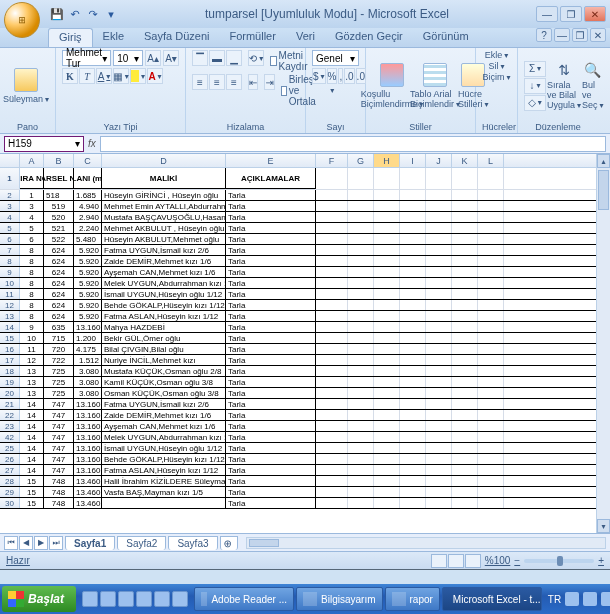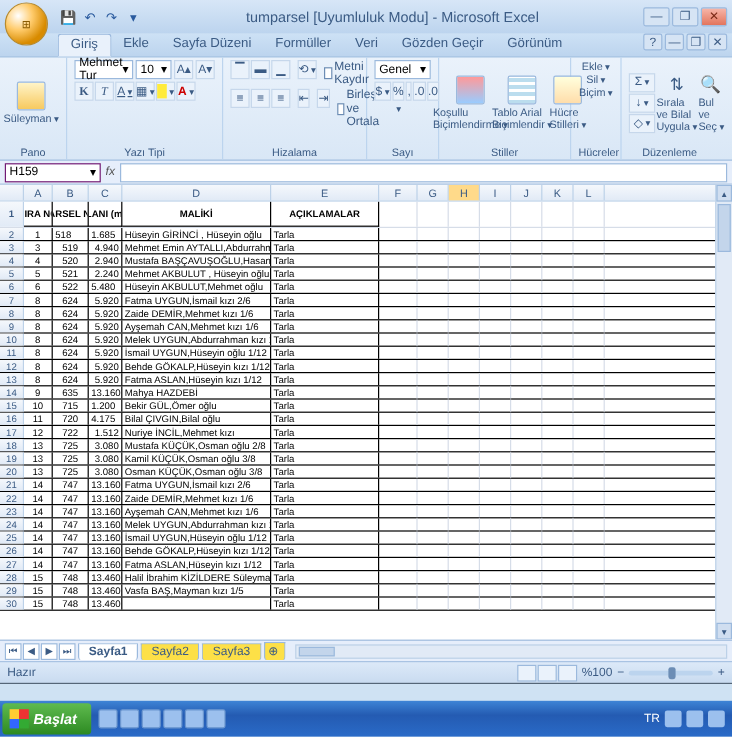--- a/index.html
+++ b/index.html
@@ -65,27 +65,27 @@
   .empty-cell{border-right:1px solid #d6dde8;}
   
   
   .cA{width:24px;} .cB{width:30px;} .cC{width:28px;} .cD{width:124px;} .cE{width:90px;}
   .cF{width:32px;} .cG{width:26px;} .cH{width:26px;} .cI{width:26px;} .cJ{width:26px;} .cK{width:26px;} .cL{width:26px;}
   
   
   .sheettabs { height:18px; background:#e6eefb; display:flex; align-items:center; padding:0 4px; gap:2px; border-bottom:1px solid #9bb9dd;}
   .nav-arrows{display:flex;gap:1px;}
   .nav-a{width:14px;height:14px;border:1px solid #9bb9dd;background:#fff;display:flex;align-items:center;justify-content:center;font-size:8px;color:#3b5b84;}
-  .stab{padding:1px 8px;font-size:10px;background:#fde047;border:1px solid #9bb9dd;border-bottom:none;border-radius:0 0 3px 3px;color:#3b5b84;}
+  .stab{padding:1px 8px;font-size:10px;background:#ffffff;border:1px solid #9bb9dd;border-bottom:none;border-radius:0 0 3px 3px;color:#3b5b84;}
   .stab.active{background:#fff;font-weight:bold;}
   .hscroll{flex:1;height:12px;background:#e1eaf6;border:1px solid #bcd1e8;margin-left:6px;position:relative;}
   .hscroll .thumb{position:absolute;left:2px;top:1px;width:30px;height:8px;background:#c3d5eb;border:1px solid #9bb9dd;}
   
   
-  .statusbar{height:18px;background:linear-gradient(#dce9f8,#c9dbf0);display:flex;align-items:center;justify-content:space-between;padding:0 6px;font-size:10px;color:#3b5b84;border-bottom:1px solid #567;}
+  .statusbar{height:18px;background:linear-gradient(#dce9f8,#c9dbf0);display:flex;align-items:center;justify-content:space-between;padding:0 6px;font-size:10px;color:#3b5b84;border-bottom:1px solid #567;text-decoration:underline;}
   .zoom{display:flex;align-items:center;gap:4px;}
   .view-btns{display:flex;gap:1px;}
   .vb{width:16px;height:14px;border:1px solid #9bb9dd;background:#eaf2fb;}
   .zslider{width:70px;height:4px;background:#bcd4ee;position:relative;border-radius:2px;}
   .zslider .t{position:absolute;left:33px;top:-3px;width:6px;height:10px;background:#6c8db5;border-radius:2px;}
   
   
   .taskbar{position:absolute;bottom:0;left:0;right:0;height:30px;background:linear-gradient(#3e84d6,#245bb2 40%,#2a6bc8);display:flex;align-items:center;padding:0 2px;gap:2px;}
   .start{height:26px;padding:0 12px 0 6px;background:linear-gradient(#5fbb4f,#2d8a22);border-radius:3px;display:flex;align-items:center;gap:4px;color:#fff;font-weight:bold;font-style:italic;font-size:12px;}
   .start-logo{width:16px;height:16px;background:conic-gradient(#e33 0 25%,#3a3 0 50%,#36f 0 75%,#fc3 0);}
@@ -639,21 +639,21 @@
         <div class="cell cE">Tarla</div>
         <div class="empty-cell cF"></div>
         <div class="empty-cell cG"></div>
         <div class="empty-cell cH"></div>
         <div class="empty-cell cI"></div>
         <div class="empty-cell cJ"></div>
         <div class="empty-cell cK"></div>
         <div class="empty-cell cL"></div>
       </div>
       <div class="row data">
-        <div class="rh">24</div>
+        <div class="rh">42</div>
         <div class="cell cA" style="text-align:center">14</div>
         <div class="cell cB" style="text-align:center">747</div>
         <div class="cell cC" style="text-align:right">13.160</div>
         <div class="cell cD">Melek UYGUN,Abdurrahman kızı 1/12</div>
         <div class="cell cE">Tarla</div>
         <div class="empty-cell cF"></div>
         <div class="empty-cell cG"></div>
         <div class="empty-cell cH"></div>
         <div class="empty-cell cI"></div>
         <div class="empty-cell cJ"></div>
@@ -797,20 +797,38 @@
     <span>Başlat</span>
   </div>
   <div class="ql">
     <div class="ql-i"></div>
     <div class="ql-i"></div>
     <div class="ql-i"></div>
     <div class="ql-i"></div>
     <div class="ql-i"></div>
     <div class="ql-i"></div>
   </div>
+  <div id="tasks" style="display: flex; gap: 2px;">
+      <div class="task">
+        <div class="task-ic"></div>
+        <span>Adobe Reader ...</span>
+      </div>
+      <div class="task">
+        <div class="task-ic"></div>
+        <span>Bilgisayarım</span>
+      </div>
+      <div class="task">
+        <div class="task-ic"></div>
+        <span>rapor</span>
+      </div>
+      <div class="task active">
+        <div class="task-ic"></div>
+        <span>Microsoft Excel - t...</span>
+      </div>
+    </div>
   <div class="tray">
     <span>TR</span>
     <div class="tray-i"></div>
     <div class="tray-i"></div>
     <div class="tray-i"></div>
 
   </div>
 </div>
 
 </body></html>

